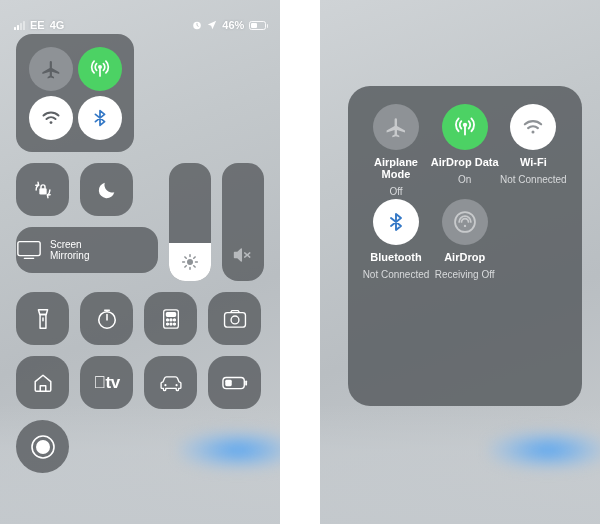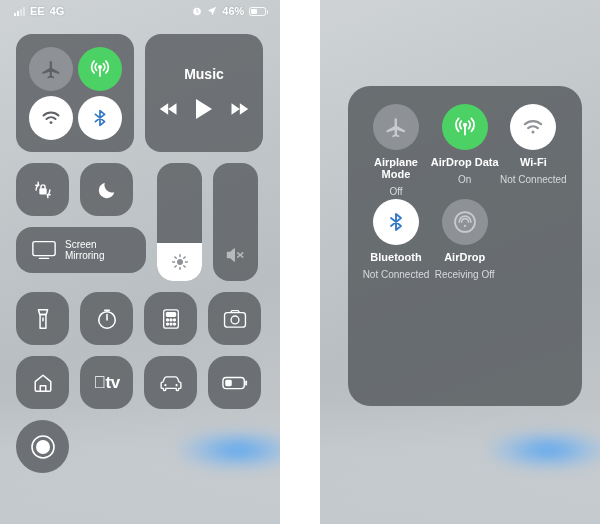--- a/index.html
+++ b/index.html
@@ -8,21 +8,21 @@
   .panel{position:relative;width:290px;height:524px;overflow:hidden;
     background:linear-gradient(160deg,#cfd3d6 0%,#c3c8cb 30%,#b9bec2 60%,#c8cccf 100%)}
   .panel.right{margin-left:20px}
   .gap{width:20px;height:524px;background:#fff}
   .blur-blue{position:absolute;width:120px;height:40px;border-radius:10px;
     background:radial-gradient(ellipse at center,#5aa6f0 0%,rgba(150,190,230,.55) 55%,rgba(190,200,210,0) 80%);
     filter:blur(6px)}
   .blur-band{position:absolute;left:0;right:0;height:120px;bottom:0;
     background:linear-gradient(to bottom,rgba(205,209,212,0) 0%,rgba(200,205,209,.6) 40%,rgba(196,201,205,.9) 100%)}
   
-  .status{position:absolute;top:0;left:0;right:0;height:22px;display:flex;align-items:center;
+  .status{position:absolute;top:14px;left:0;right:0;height:22px;display:flex;align-items:center;
     justify-content:space-between;padding:0 14px;color:#fff;font-size:11px;font-weight:700;
     text-shadow:0 0 2px rgba(120,126,130,.5)}
   .st-left,.st-right{display:flex;align-items:center;gap:5px}
   .bars{display:flex;align-items:flex-end;gap:1px;height:9px}
   .bars i{display:block;width:2px;background:#fff;border-radius:.5px}
   .bars i:nth-child(1){height:3px}.bars i:nth-child(2){height:5px}
   .bars i:nth-child(3){height:7px;opacity:.45}.bars i:nth-child(4){height:9px;opacity:.45}
   .batt{width:17px;height:9px;border:1px solid rgba(255,255,255,.9);border-radius:2.5px;position:relative;padding:1px}
   .batt:after{content:"";position:absolute;right:-3px;top:2.5px;width:1.5px;height:4px;background:rgba(255,255,255,.8);border-radius:0 1px 1px 0}
   .batt span{display:block;height:100%;background:#fff;border-radius:1px}
@@ -33,21 +33,21 @@
   .mod{background:rgba(90,94,98,.82);border-radius:16px}
   .mod-conn{width:118px;height:118px;padding:10px;display:grid;grid-template-columns:1fr 1fr;
     grid-template-rows:1fr 1fr;place-items:center}
   .circ{width:44px;height:44px;border-radius:50%;display:flex;align-items:center;justify-content:center}
   .c-grey{background:#8e9296}.c-green{background:#4cd264}.c-white{background:#fff}
   .mod-music{width:118px;height:118px;display:flex;flex-direction:column;align-items:center;justify-content:center;gap:16px}
   .mus-title{color:#fff;font-size:14px;font-weight:600}
   .mus-ctrl{display:flex;align-items:center;gap:16px}
   .sq{width:53px;height:53px;border-radius:18px;display:flex;align-items:center;justify-content:center;
     background:rgba(90,94,98,.82)}
-  .mod-mirror{width:130px;height:46px;display:flex;align-items:center;gap:8px;padding-left:15px}
+  .mod-mirror{width:142px;height:46px;display:flex;align-items:center;gap:8px;padding-left:0}
   .mirror-txt{color:#fff;font-size:10px;line-height:11px;font-weight:500}
   .slider{width:45px;height:118px;border-radius:16px;background:rgba(90,94,98,.82);position:relative;overflow:hidden}
   .slider .fill{position:absolute;left:0;right:0;bottom:0;background:#fff;display:flex;align-items:center;justify-content:center}
   .slider.vol .fill{background:rgba(90,94,98,.0)}
   .leftcol{display:flex;flex-direction:column;gap:11px}
   .record{width:53px;height:53px;border-radius:50%;background:rgba(90,94,98,.82);display:flex;align-items:center;justify-content:center}
   
   .expanded{position:absolute;left:28px;top:86px;width:234px;height:320px;border-radius:22px;
     background:rgba(90,94,98,.86);padding:18px 14px;display:grid;grid-template-columns:1fr 1fr 1fr;
     grid-template-rows:1fr 1fr 1fr;place-items:start center}
@@ -119,40 +119,20 @@
               <circle cx="12" cy="16.6" r="1.4" fill="#5d6165" stroke="none"></circle>
             </svg>
           </div>
           <div class="circ c-white">
             <svg width="22" height="22" viewBox="0 0 24 24" fill="none" stroke="#3478c6" stroke-width="1.9" stroke-linejoin="round" stroke-linecap="round">
               <path d="M7 8l10 8-5 4V4l5 4-10 8"></path>
             </svg>
           </div>
         </div>
 
-        <div class="mod mod-music">
-          <div class="mus-title">Music</div>
-          <div class="mus-ctrl">
-            <span>
-              <svg width="20" height="16" viewBox="0 0 24 18">
-                  <path fill="#fff" d="M11 9l10-7v14zM1 9l10-7v14z"></path>
-                </svg>
-            </span>
-            <span>
-              <svg width="18" height="22" viewBox="0 0 18 22">
-                  <path fill="#fff" d="M1 1l16 10L1 21z"></path>
-                </svg>
-            </span>
-            <span>
-              <svg width="20" height="16" viewBox="0 0 24 18">
-                  <path fill="#fff" d="M13 9L3 2v14zM23 9L13 2v14z"></path>
-                </svg>
-            </span>
-          </div>
-        </div>
       </div>
 
       <div class="row">
         <div class="leftcol">
           <div class="row" style="margin:0">
             <div class="sq">
               <svg width="22" height="22" viewBox="0 0 24 24" fill="none" stroke="#fff" stroke-width="1.6" stroke-linecap="round">
                 <rect x="8" y="10" width="8" height="7" rx="1.4" fill="#fff" stroke="none"></rect>
                 <path d="M9.8 10V8.6a2.2 2.2 0 014.4 0V10"></path>
                 <path d="M4.5 12a7.5 7.5 0 012.6-5.6M19.5 12a7.5 7.5 0 01-2.6 5.6"></path>

